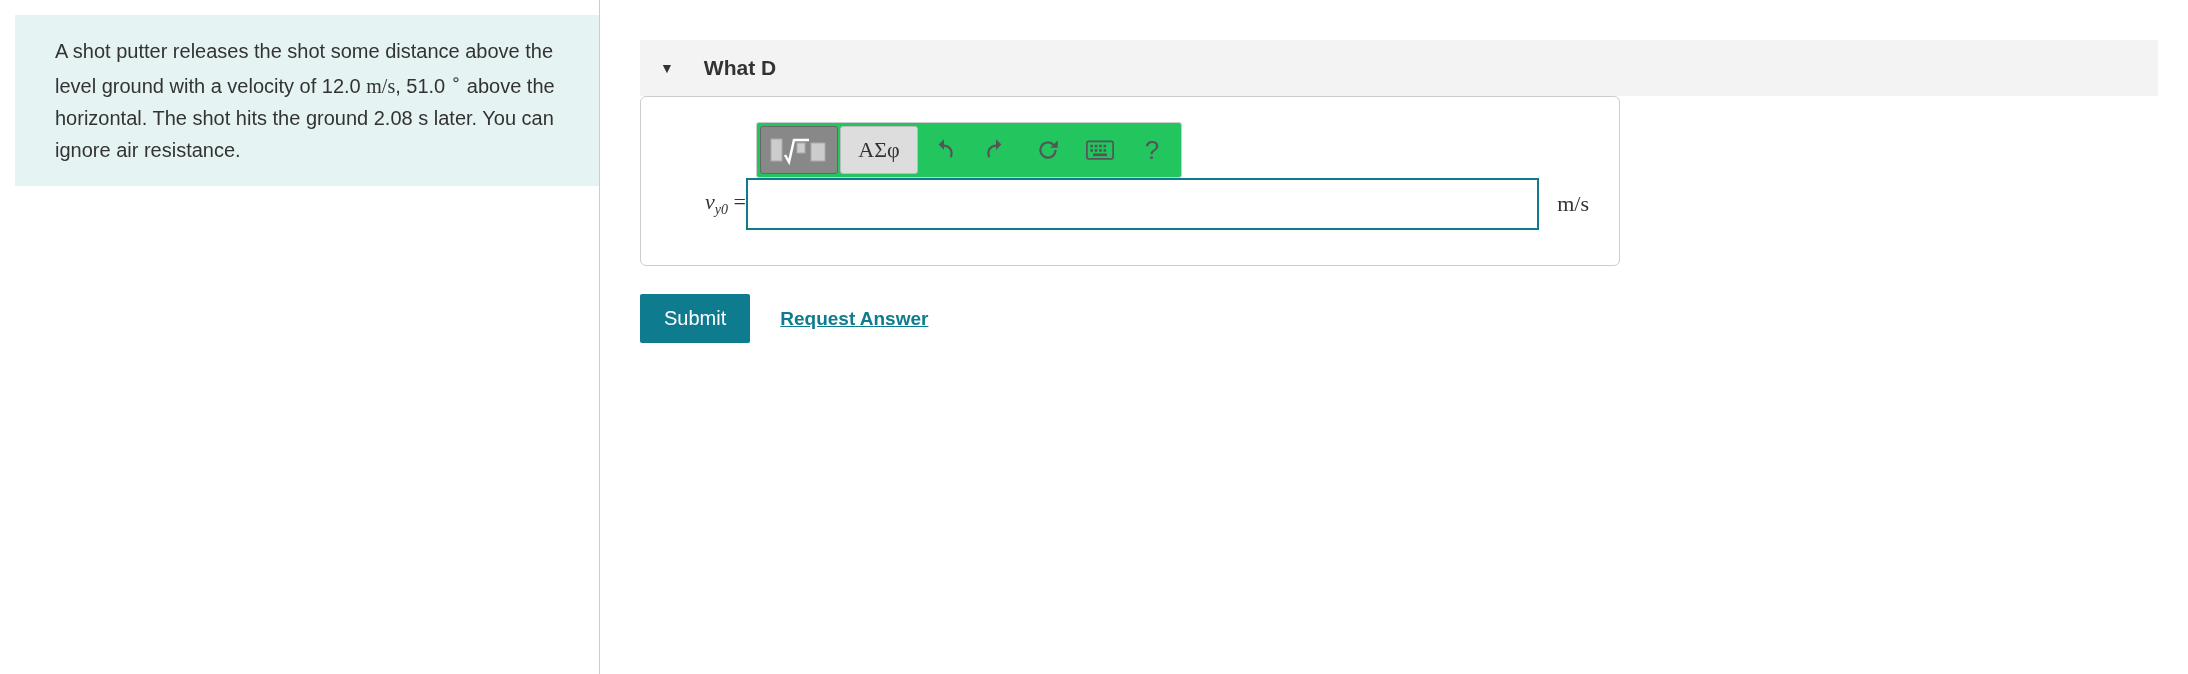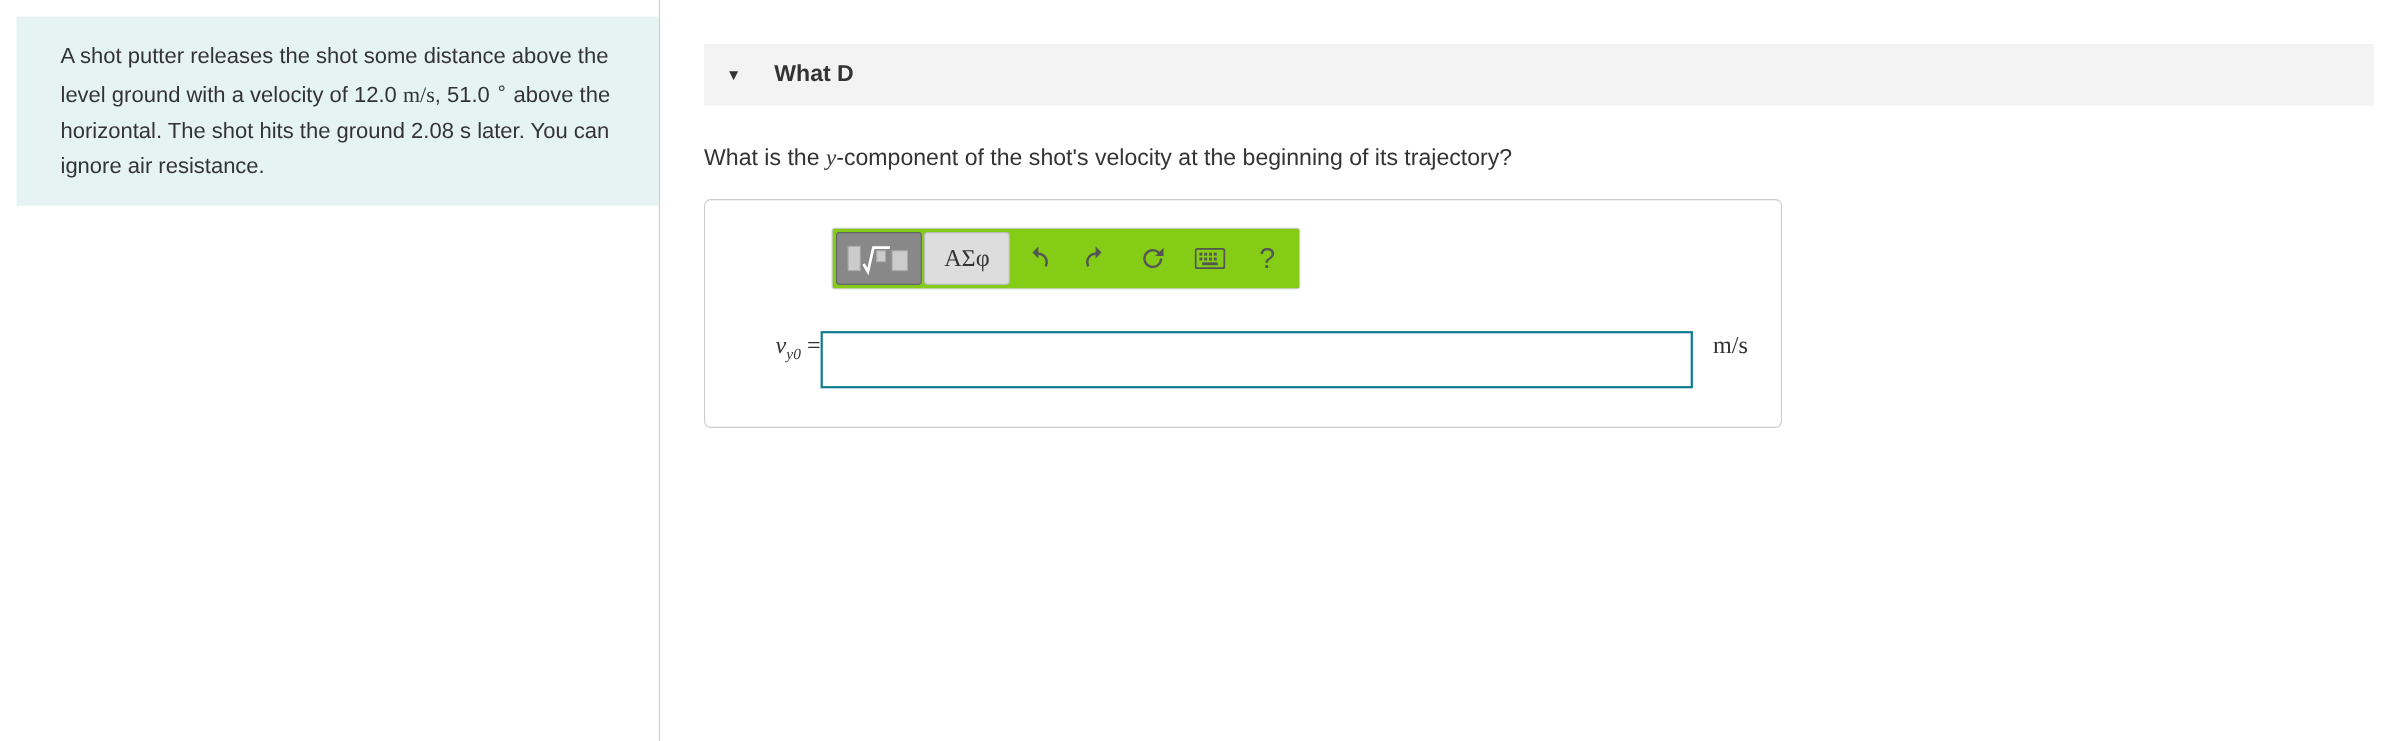--- a/index.html
+++ b/index.html
@@ -62,21 +62,21 @@
       border: 1px solid #ccc;
       border-radius: 6px;
       padding: 25px 30px 35px 30px;
       width: 980px;
     }
     .toolbar {
       display: flex;
       align-items: center;
       gap: 0;
       margin-left: 85px;
-      background: #84cc16;
+      background: #22c55e;
       border: 1px solid #ccc;
       border-radius: 3px;
       padding: 3px;
       width: fit-content;
     }
     .toolbar-btn {
       display: flex;
       align-items: center;
       justify-content: center;
       width: 52px;
@@ -107,22 +107,21 @@
       width: 26px;
       height: 26px;
       fill: #555;
     }
     .toolbar-btn.kbd svg {
       width: 28px;
       height: 20px;
     }
     .input-row {
       display: flex;
-      align-items: flex-start;
-      margin-top: 38px;
+      align-items: center;
     }
     .var-label {
       font-family: 'Times New Roman', serif;
       font-style: italic;
       font-size: 22px;
       width: 75px;
       text-align: right;
     }
     .var-label .sub {
       font-size: 14px;
@@ -178,23 +177,20 @@
     <span>A shot putter releases the shot some distance above the level ground with a velocity of 12.0 </span><span class="units">m/s</span><span>, 51.0 </span><sup>∘</sup> <span>above the horizontal. The shot hits the ground 2.08 s later. You can ignore air resistance.</span>
   </div>
 </div>
 
 <div class="right-panel">
   <div class="part-header">
     <span class="caret">▼</span>
     <span class="title">What D</span>
   </div>
 
-  <div class="question-text">
-    <span>What is the </span><span class="ital">y</span><span>-component of the shot's velocity at the beginning of its trajectory?</span>
-  </div>
 
   <div class="answer-area">
     <div class="toolbar">
       <div class="toolbar-btn template wide">
         <span class="sqrt-icon">
           <svg width="60" height="30" viewBox="0 0 60 30">
             <rect x="2" y="4" width="11" height="22" fill="#ccc" stroke="#aaa"></rect>
             <path d="M16 20 L20 27 L25 5 L40 5" stroke="#fff" stroke-width="2.5" fill="none"></path>
             <rect x="28" y="8" width="8" height="10" fill="#ccc" stroke="#aaa" stroke-width="1"></rect>
             <rect x="42" y="8" width="14" height="18" fill="#ccc" stroke="#aaa"></rect>
@@ -236,13 +232,17 @@
 
     <div class="input-row">
       <div class="var-label">
         <span>v</span><sub class="sub">y0</sub><span style="font-style:normal;"> = </span>
       </div>
       <input type="text" class="answer-input" value="" style="">
       <div class="unit-label">m/s</div>
     </div>
   </div>
 
+  <div class="action-row">
+    <button class="submit-btn">Submit</button>
+    <a class="request-link">Request Answer</a>
+  </div>
 </div>
 
 </body></html>

